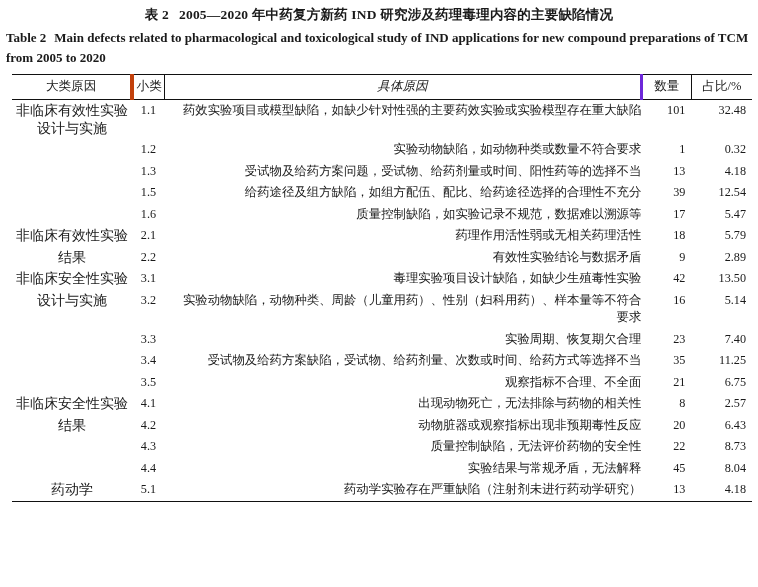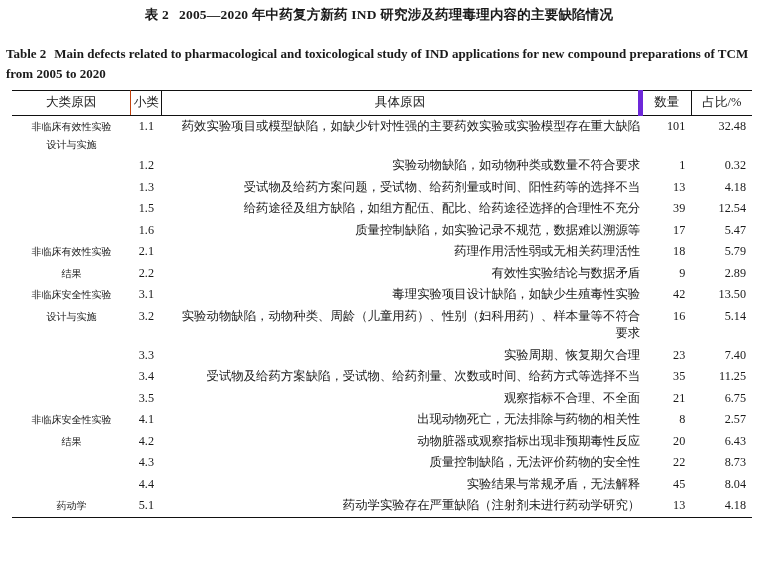--- a/index.html
+++ b/index.html
@@ -34,21 +34,20 @@
     white-space: nowrap;
   }
   .caption-cn .cap-num { margin-right: 10px; }
 
   .caption-en {
     font-size: 13px;
     font-weight: bold;
     line-height: 20px;
     padding: 4px 6px 0 6px;
     text-align: left;
-    margin-top: 16px;
   }
   .caption-en .cap-num { margin-right: 8px; }
 
   
   .tbl-wrap {
     margin: 6px 6px 0 12px;
     width: 740px;
   }
   table.data {
     border-collapse: collapse;
@@ -57,38 +56,38 @@
     font-size: 12.4px;
   }
   thead td {
     border-top: 1.6px solid #111;
     border-bottom: 1.3px solid #111;
     padding: 3px 0 4px 0;
     text-align: center;
     font-size: 12.6px;
     vertical-align: middle;
   }
-  thead td.col-cat { border-right: 1px solid #c2410c; }
+  thead td.col-cat { border-right: 4px solid #c2410c; }
   thead td.col-sub { border-right: 1px solid #111; }
-  thead td.col-detail { border-right: 5px solid #6d28d9; }
+  thead td.col-detail { border-right: 3px solid #6d28d9; font-style: italic; }
   thead td.col-num { border-right: 1px solid #111; }
 
   tbody td {
     padding: 2px 0 2px 0;
     vertical-align: top;
     line-height: 17.5px;
   }
 
   .col-cat   { width: 118px; text-align: center; }
   .col-sub   { width: 30px;  text-align: center; }
   .col-detail{ width: 474px; text-align: right; padding-left: 8px !important; }
   .col-num   { width: 48px;  text-align: right; padding-right: 6px !important; }
   .col-pct   { width: 60px;  text-align: right; padding-right: 6px !important; }
 
-  tbody td.col-cat  { font-size: 10px; }
+  tbody td.col-cat  { font-size: 14px; }
   tbody td.col-sub  { font-size: 12.2px; }
   tbody td.col-num  { font-size: 12.2px; }
   tbody td.col-pct  { font-size: 12.2px; }
 
   .cat-line2 { display: block; }
 
   tfoot td { border-top: 1.3px solid #111; height: 0; padding: 0; font-size: 0; }
 
   
   .detail { white-space: normal; }

